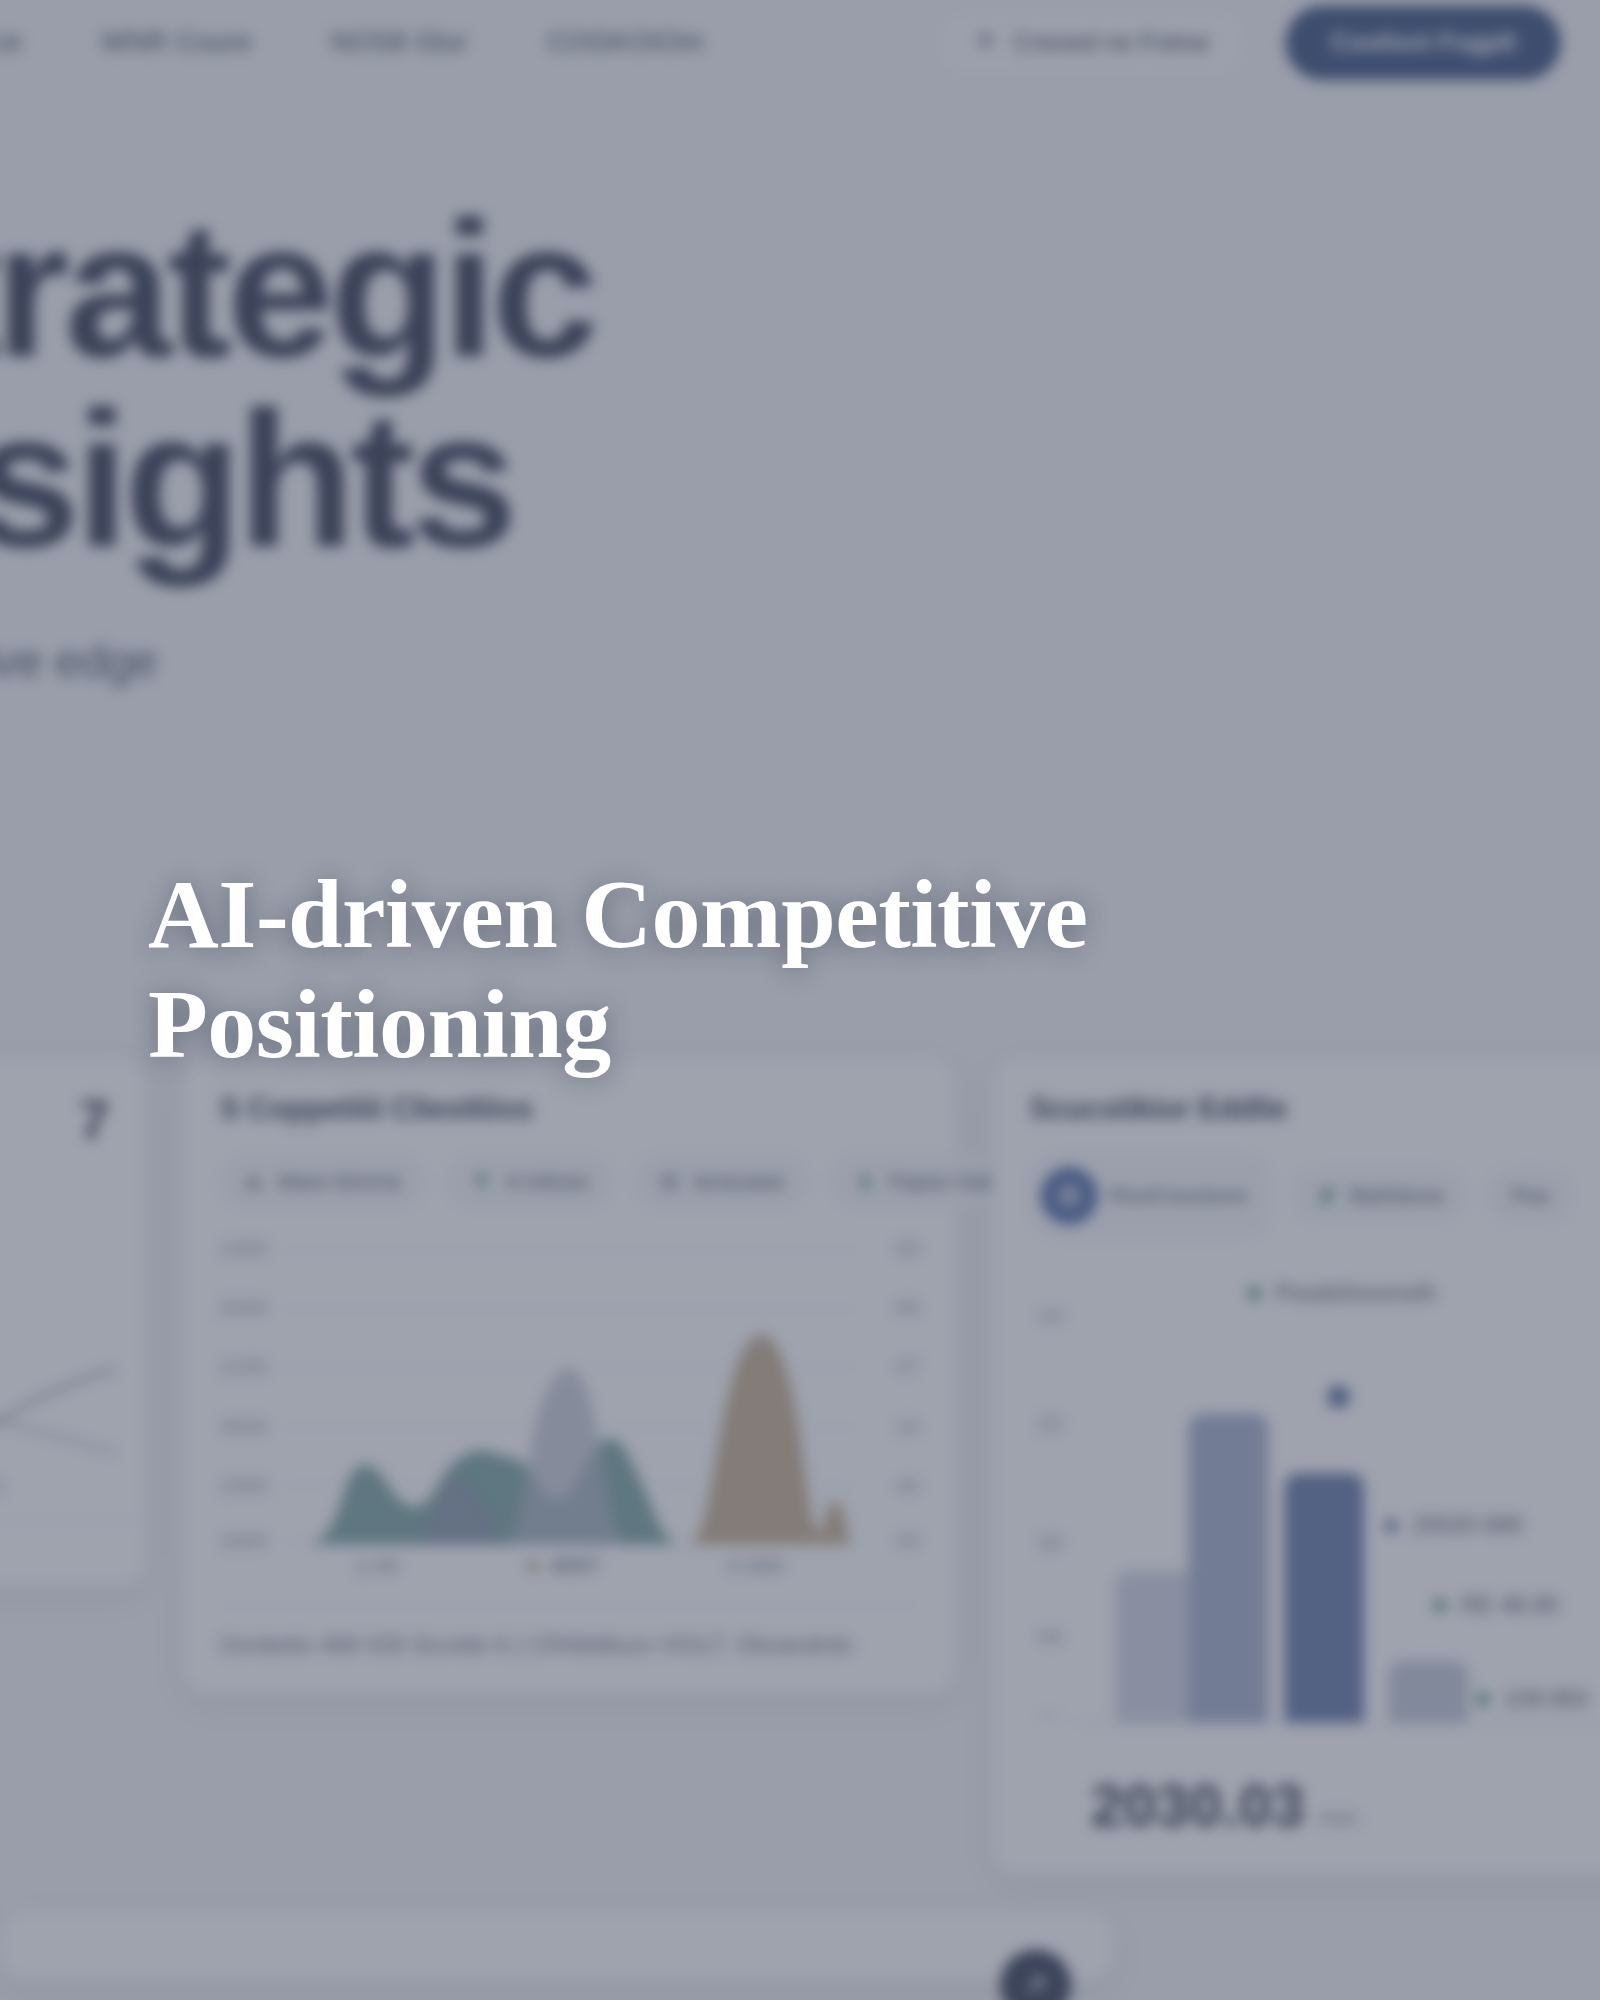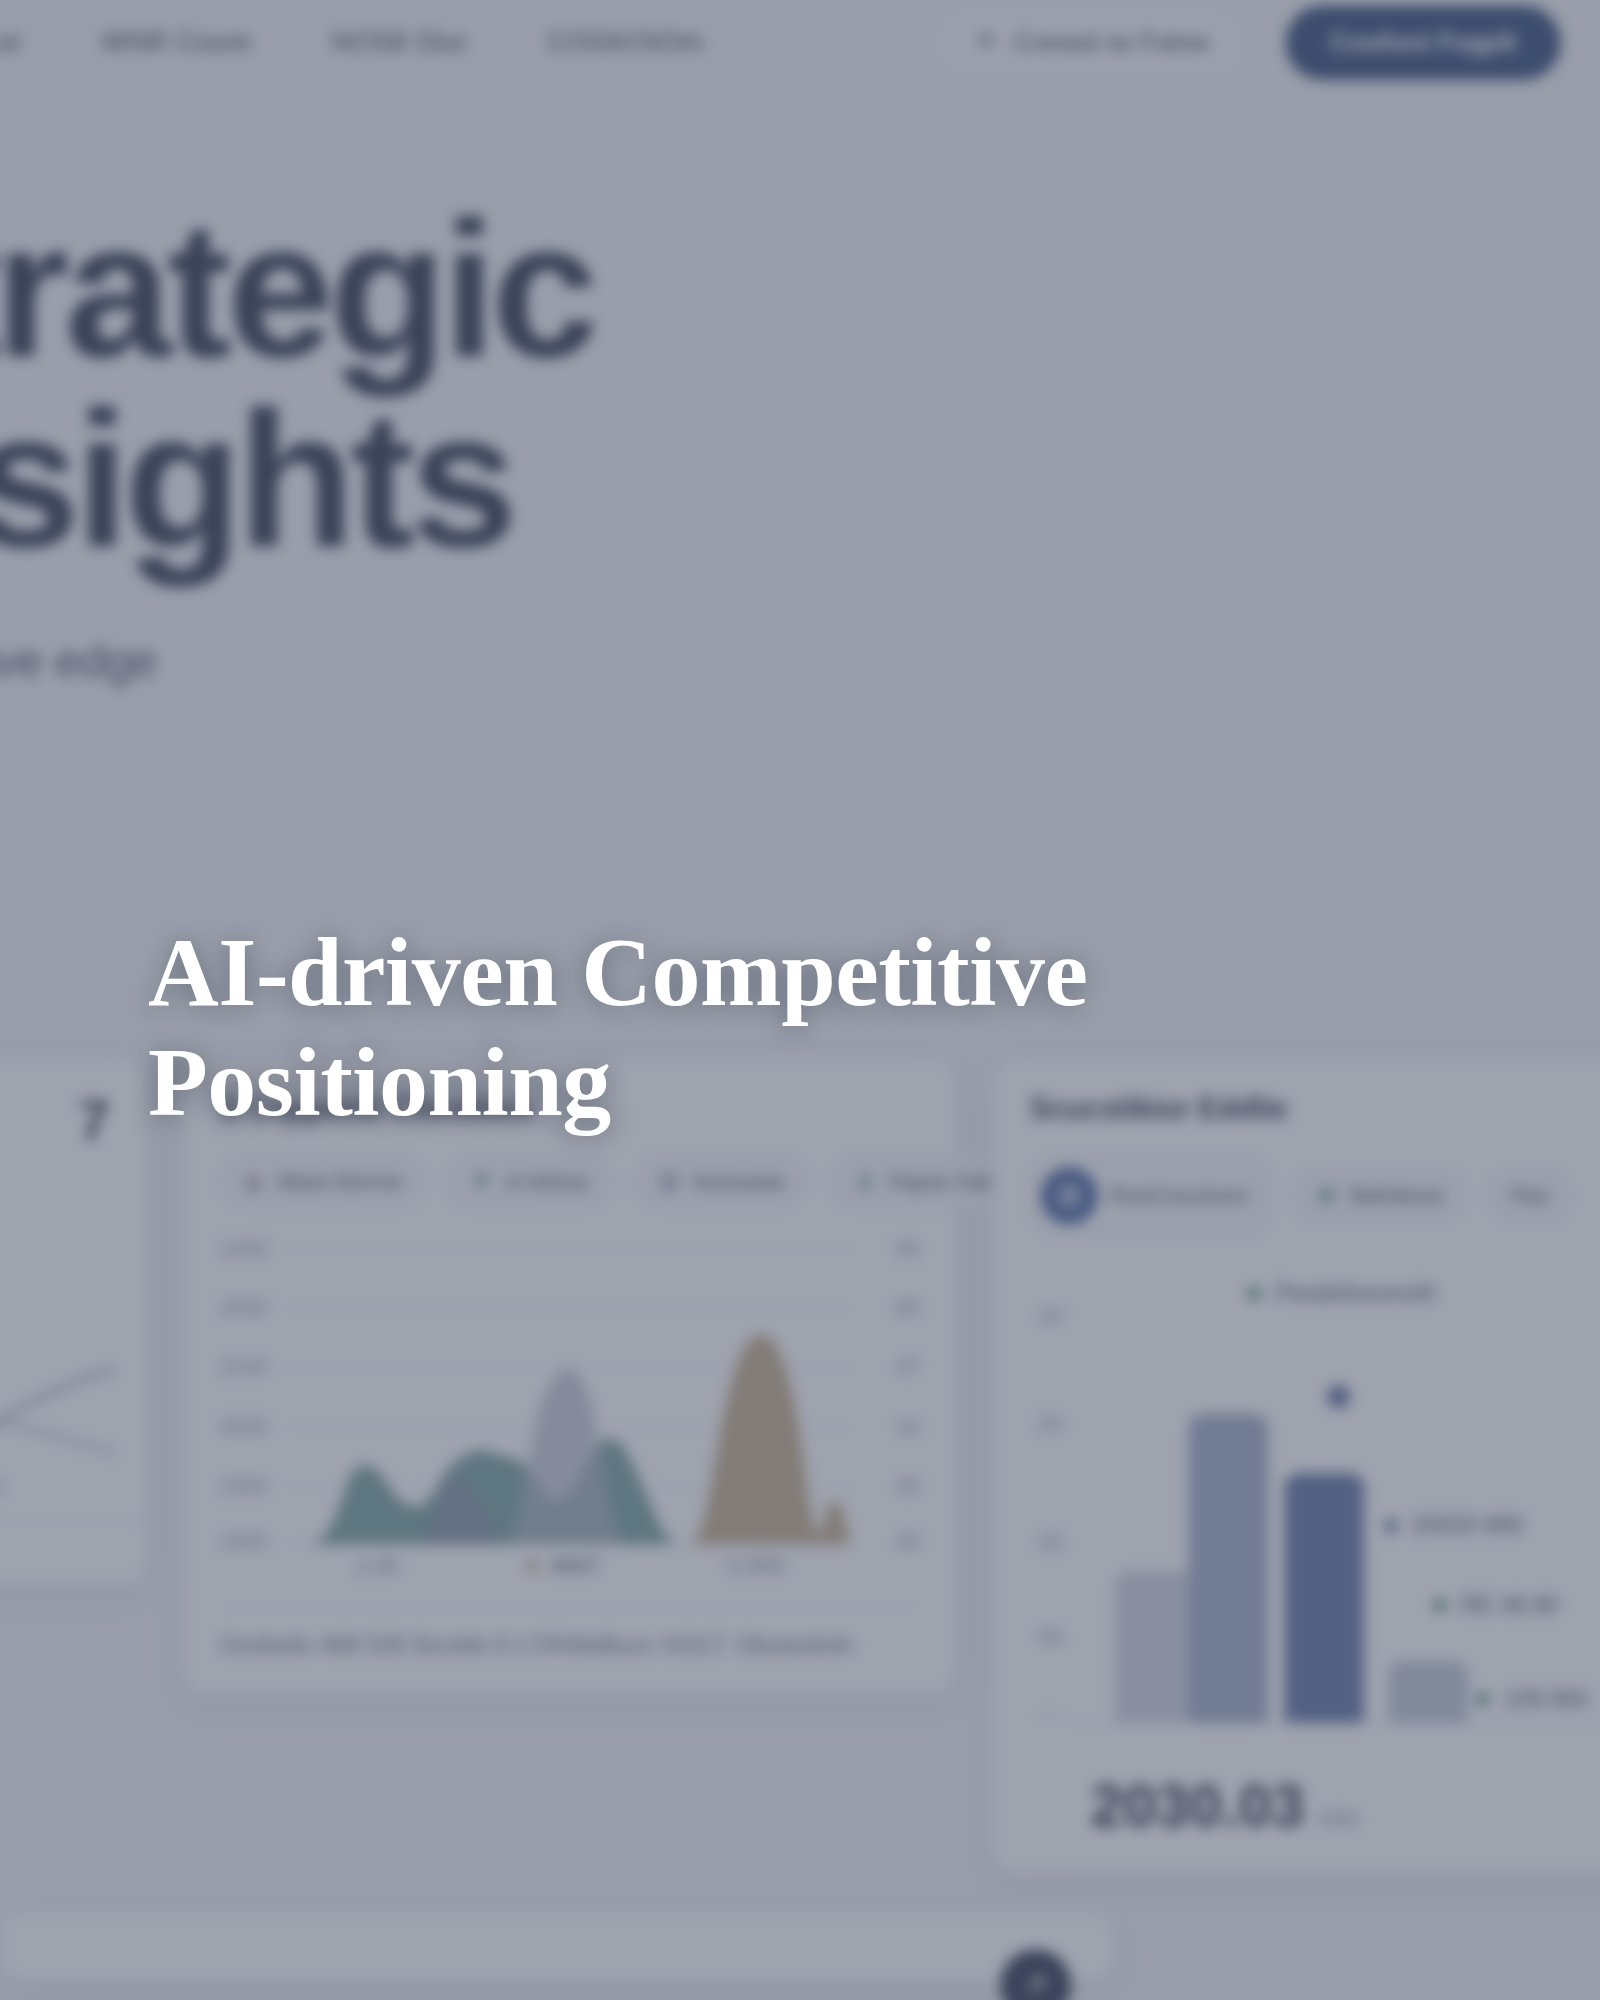--- a/index.html
+++ b/index.html
@@ -118,21 +118,21 @@
   
   .card-table { width:1094px; margin-top:34px; position:relative; }
   .fab {
     position:absolute; right:42px; top:38px;
     width:70px; height:70px; border-radius:50%;
     background:#1e2e58; display:flex; align-items:center; justify-content:center;
   }
 
   
   .overlay {
-    position:absolute; left:148px; top:918px; width:1260px;
+    position:absolute; left:148px; top:860px; width:1260px;
     font-family:"Liberation Serif", serif;
     font-size:98px; line-height:1.12; font-weight:700;
     color:#ffffff; letter-spacing:-.5px;
     text-shadow:0 2px 26px rgba(25,32,52,.40);
     z-index:5;
   }
 </style>
 </head>
 <body>
 

